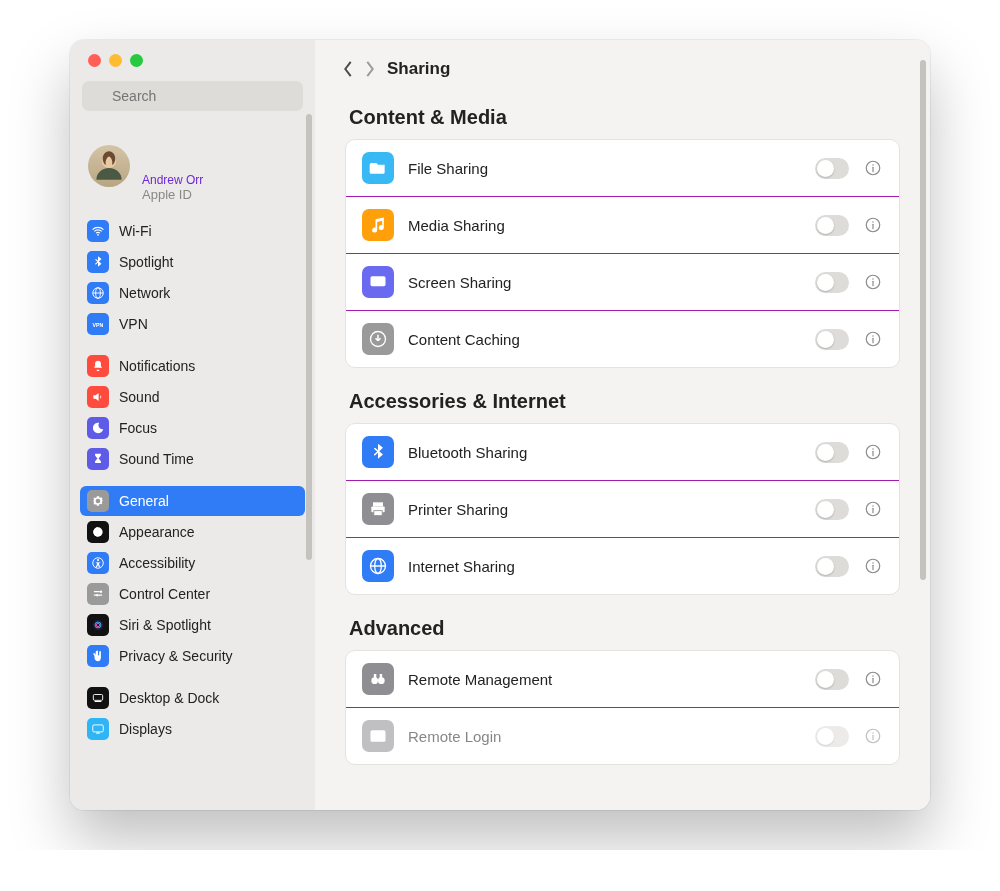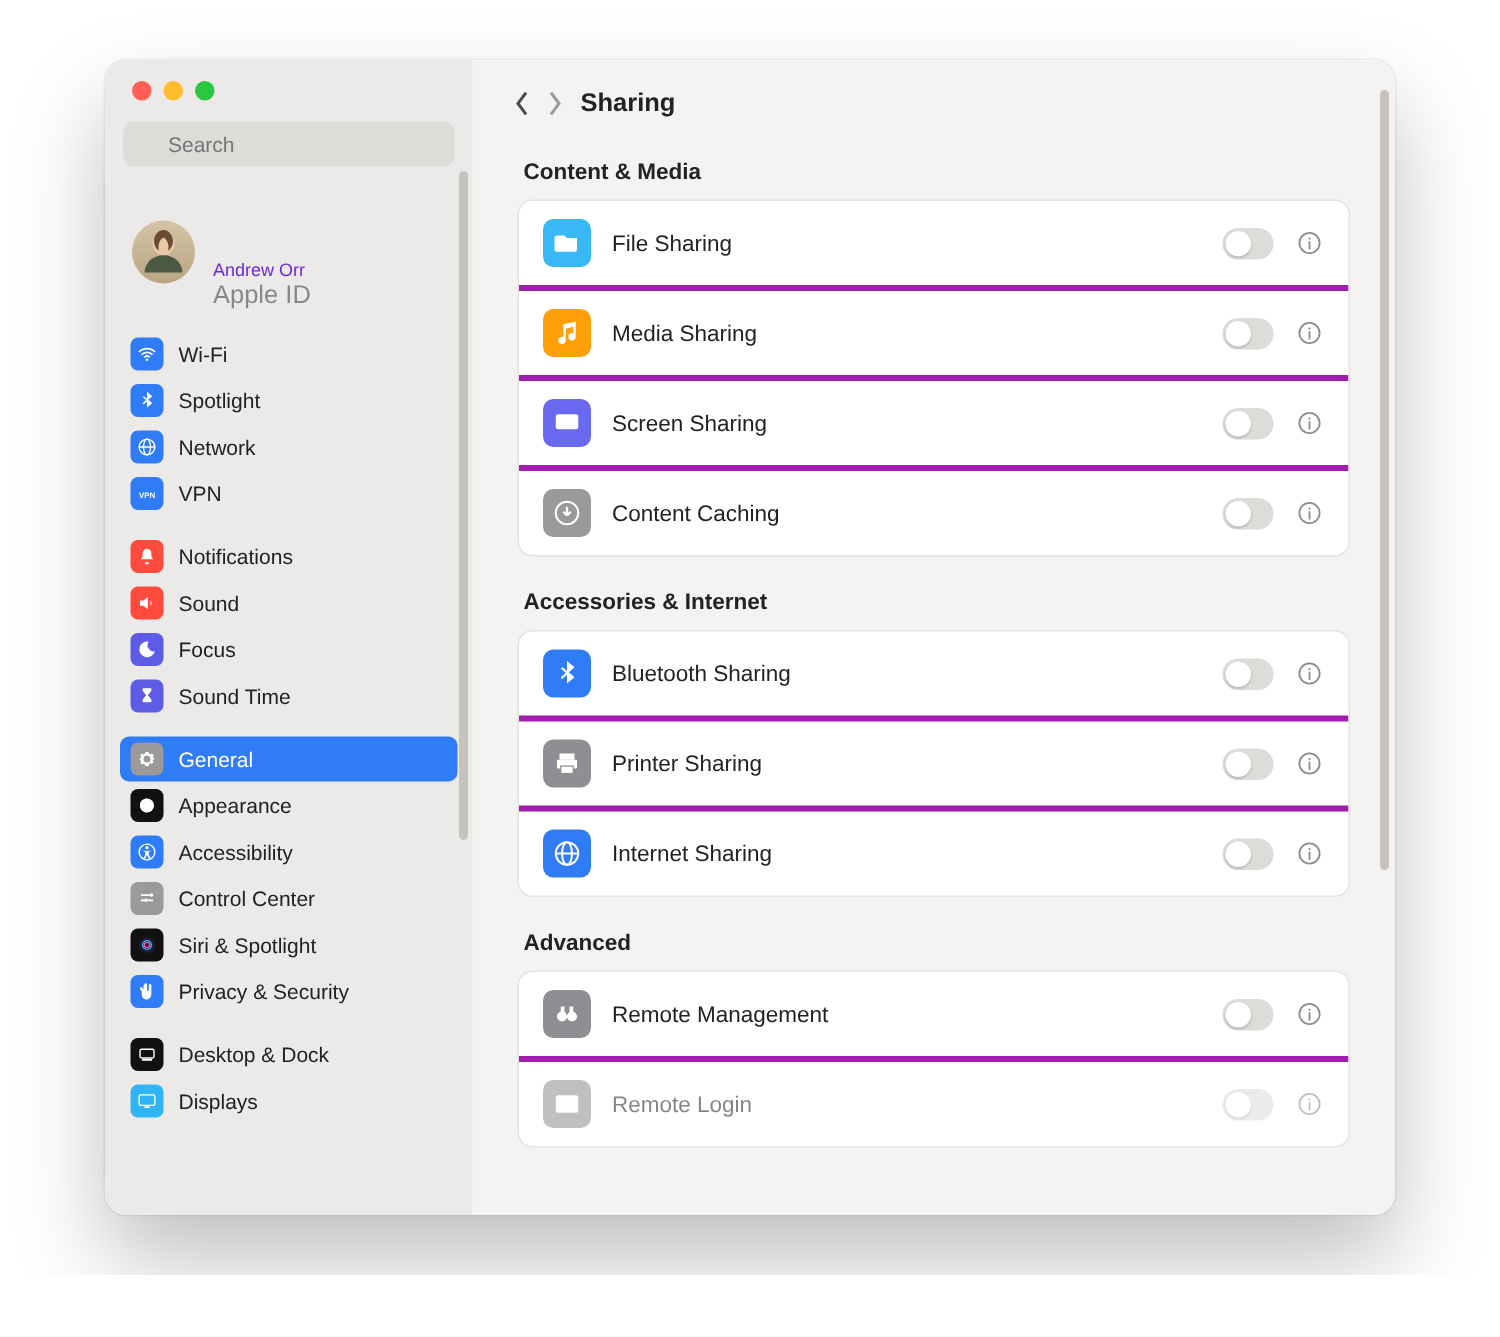--- a/index.html
+++ b/index.html
@@ -63,21 +63,21 @@
       padding: 6px 18px 14px;
     }
     .avatar {
       width: 42px; height: 42px; border-radius: 50%;
       background: linear-gradient(#d4c4a6 0%, #b8a582 100%);
       display: flex; align-items: flex-end; justify-content: center;
       overflow: hidden;
     }
     .avatar svg { width: 42px; height: 42px; }
     .profile-text .name { font-size: 12px; color: #6d28d9; margin-top: 44px; }
-    .profile-text .sub { font-size: 17px; color: #888; }
+    .profile-text .sub { font-size: 13px; color: #888; }
     .nav {
       flex: 1;
       overflow-y: auto;
       padding: 0 10px 12px;
     }
     .nav-section { margin-bottom: 12px; }
     .nav-item {
       display: flex;
       align-items: center;
       gap: 10px;
@@ -111,34 +111,34 @@
       display: flex; align-items: center; justify-content: center;
       color: #9a9a9a;
     }
     .navbtn.active { color: #4a4a4a; }
     .navbtn svg { width: 12px; height: 18px; fill: none; stroke: currentColor; stroke-width: 2.2; }
     .topbar h1 { font-size: 17px; font-weight: 700; color: #222; margin-left: 6px;}
     .scroll {
       flex: 1; overflow-y: auto; padding: 0 30px 20px;
     }
     .section-title {
-      font-size: 15px; font-weight: 700; color: #222;
+      font-size: 20px; font-weight: 700; color: #222;
       margin: 8px 4px 10px;
     }
     .card {
       background: #fff;
       border: 1px solid #e5e3e0;
       border-radius: 10px;
       overflow: hidden;
       margin-bottom: 22px;
     }
     .row {
       display: flex; align-items: center; gap: 14px;
       padding: 12px 16px;
-      border-bottom: 4px solid #a21caf;
+      border-bottom: 1px solid #a21caf;
     }
     .row:last-child { border-bottom: none; }
     .row-icon {
       width: 32px; height: 32px; border-radius: 7px;
       display: flex; align-items: center; justify-content: center;
       flex-shrink: 0;
     }
     .row-icon svg { width: 20px; height: 20px; fill: #fff; }
     .row-label { flex: 1; font-size: 15px; color: #222; }
     .toggle {

